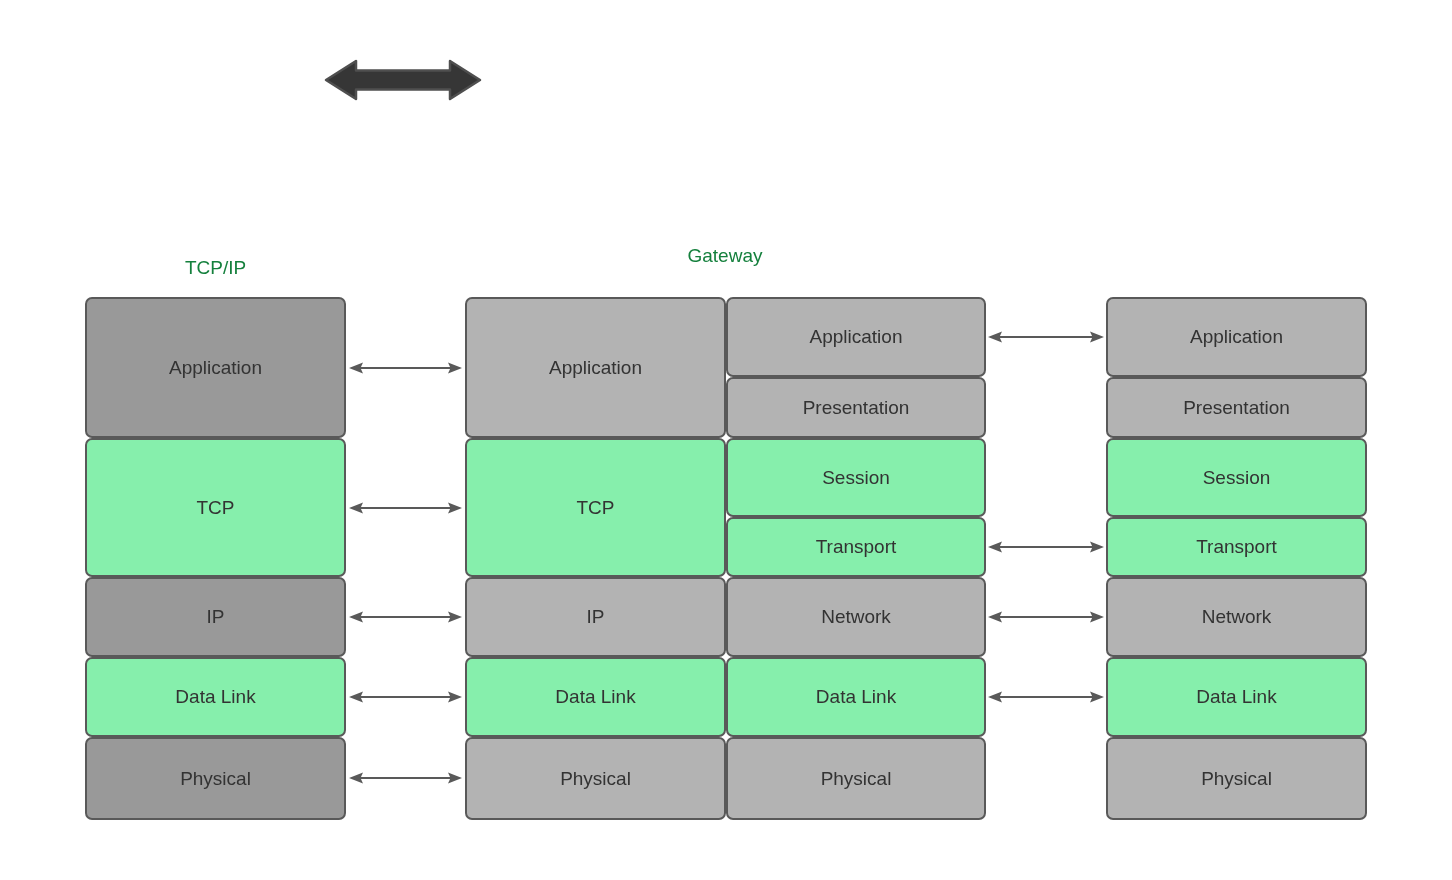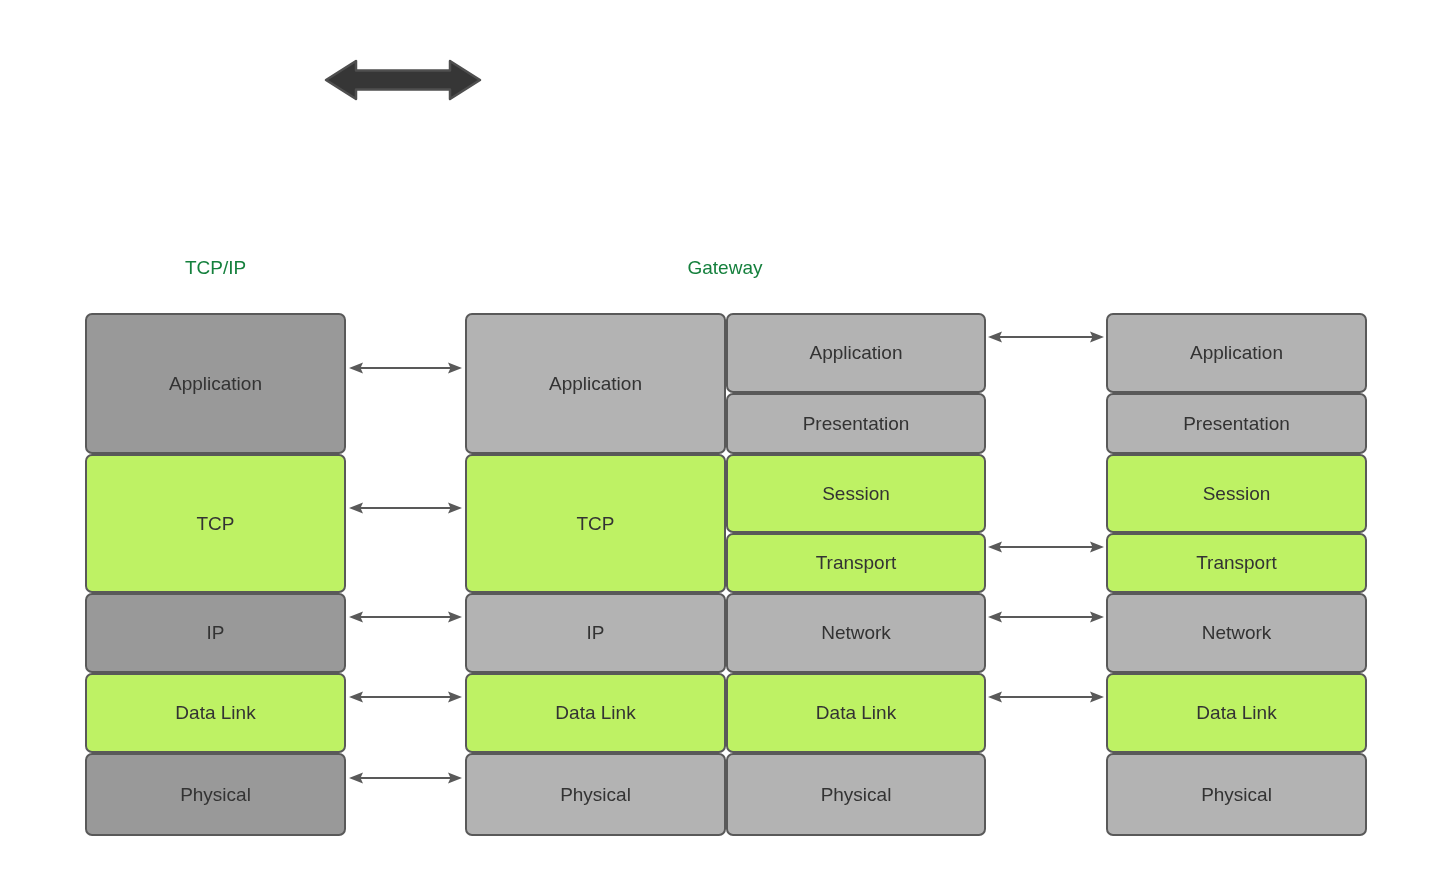--- a/index.html
+++ b/index.html
@@ -28,42 +28,41 @@
     position: absolute;
     box-sizing: border-box;
     border: 2.5px solid #595959;
     border-radius: 7px;
     display: flex;
     align-items: center;
     justify-content: center;
     font-size: 19px;
     color: #333333;
     white-space: nowrap;
-    margin-top: 16px;
   }
   .fill-dark  { background: #999999; }
   .fill-light { background: #b3b3b3; }
-  .fill-white { background: #bef264; text-align: center; }
+  .fill-white { background: #86efac; text-align: center; }
   .arrow-layer {
     position: absolute;
     left: 0; top: 0;
     width: 1452px;
     height: 880px;
     pointer-events: none;
   }
   .thin-arrow line    { stroke: #595959; stroke-width: 2; }
   .thin-arrow polygon { fill: #595959; }
 </style>
 </head>
 <body>
 
 <div class="canvas">
 
   <div class="col-header" style="left:85px;top:256px;width:261px">TCP/IP</div>
-  <div class="col-header" style="left:465px;top:256px;width:520px">Gateway</div>
+  <div class="col-header" style="left:465px;top:244px;width:520px">Gateway</div>
 
   <div class="box fill-dark" style="left:85px;top:297px;width:261px;height:141px">Application</div>
   <div class="box fill-white" style="left:85px;top:438px;width:261px;height:139px">TCP</div>
   <div class="box fill-dark" style="left:85px;top:577px;width:261px;height:80px">IP</div>
   <div class="box fill-white" style="left:85px;top:657px;width:261px;height:80px">Data Link</div>
   <div class="box fill-dark" style="left:85px;top:737px;width:261px;height:83px">Physical</div>
 
   <div class="box fill-light" style="left:465px;top:297px;width:261px;height:141px">Application</div>
   <div class="box fill-white" style="left:465px;top:438px;width:261px;height:139px">TCP</div>
   <div class="box fill-light" style="left:465px;top:577px;width:261px;height:80px">IP</div>

